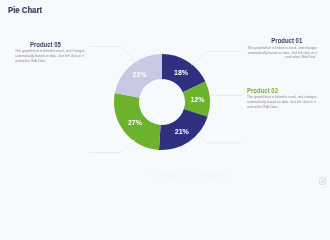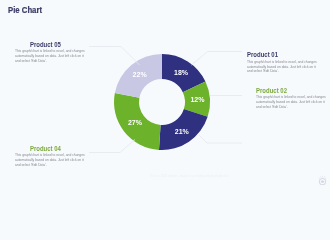--- a/index.html
+++ b/index.html
@@ -45,30 +45,26 @@
       </g>
     <g stroke="#e3e8ee" stroke-width="0.8" fill="none">
       <path d="M 242 51.5 L 207.5 51.5 L 191.5 65"></path>
       <path d="M 242 95.5 L 210 95.5"></path>
       <path d="M 242 143 L 207 143 L 199 135"></path>
       <path d="M 89 152.5 L 120 152.5 L 135 139.5"></path>
       <path d="M 89 46.5 L 121 46.5 L 139.5 65"></path>
     </g>
   </svg>
 
-  <div class="callout" style="left:247px;top:50px;width:70px;">
+  <div class="callout" style="left:247px;top:36px;width:70px;text-align:right;">
     <div class="ch r navy">Product 01</div>
     <div class="bd">This graph/chart is linked to excel, and changes automatically based on data. Just left click on it and select 'Edit Data'.</div>
   </div>
-  <div class="callout" style="left:247px;top:85.5px;width:70px;margin-left:9px;">
+  <div class="callout" style="left:247px;top:85.5px;width:70px;">
     <div class="ch r green">Product 02</div>
-    <div class="bd">This graph/chart is linked to excel, and changes automatically based on data. Just left click on it and select 'Edit Data'.</div>
-  </div>
-  <div class="callout right" style="left:15px;top:143.5px;width:71px;">
-    <div class="ch l green">Product 04</div>
     <div class="bd">This graph/chart is linked to excel, and changes automatically based on data. Just left click on it and select 'Edit Data'.</div>
   </div>
   <div class="callout right" style="left:15px;top:39.5px;width:71px;">
     <div class="ch l navy">Product 05</div>
     <div class="bd">This graph/chart is linked to excel, and changes automatically based on data. Just left click on it and select 'Edit Data'.</div>
   </div>
 
   <div class="footer">This is a 100% editable - shape for icon media and placeholder text</div>
 
   <svg class="brand" width="14" height="12" viewBox="0 0 14 12">

